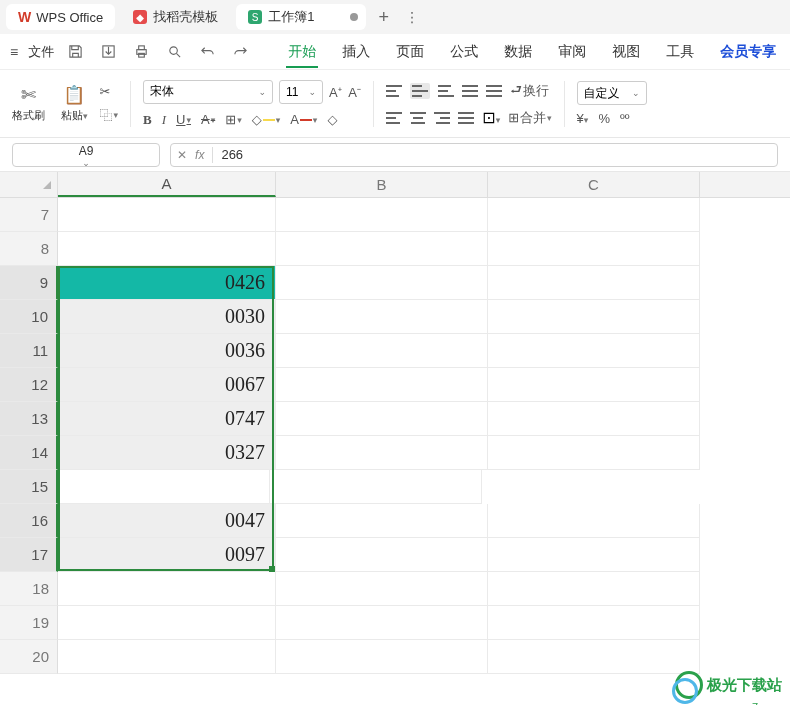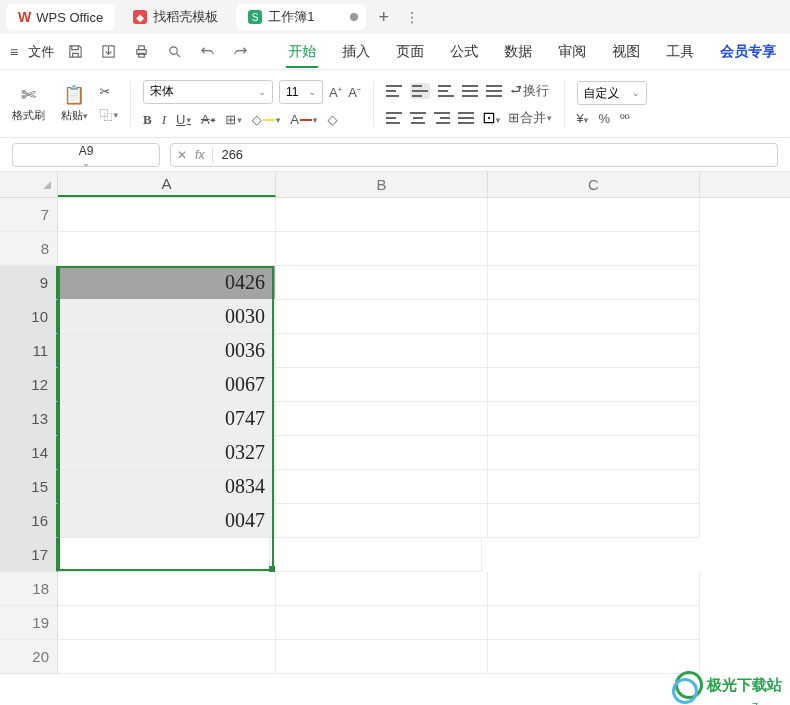--- a/index.html
+++ b/index.html
@@ -72,21 +72,21 @@
 .col-h.b { width: 212px; }
 .col-h.c { width: 212px; }
 .row { display: flex; height: 34px; }
 .row-h { width: 58px; background: #f3f3f3; border-right: 1px solid #ddd; border-bottom: 1px solid #e9e9e9; display: flex; align-items: center; justify-content: flex-end; padding-right: 8px; font-size: 15px; color: #777; }
 .row-h.sel { background: #e4e4e4; color:#555; border-right: 2px solid #2c8a3e; }
 .cell { border-right: 1px solid #eaeaea; border-bottom: 1px solid #eaeaea; display: flex; align-items: center; justify-content: flex-end; padding: 0 10px; font-size: 20px; color: #222; font-family: "SimSun", serif; }
 .cell.a { width: 218px; }
 .cell.b { width: 212px; }
 .cell.c { width: 212px; }
 .cell.sel-range { background: #eeeeee; }
-.cell.active { background: #a3a3a3; }
+.cell.active { background: #14b8a6; }
 
 
 .sel-border { position: absolute; border: 2px solid #2c8a3e; pointer-events: none; }
 .sel-handle { position: absolute; width: 6px; height: 6px; background: #2c8a3e; right: -3px; bottom: -3px; }
 
 
 .watermark { position: absolute; right: 8px; bottom: 6px; display: flex; align-items: center; gap: 4px; font-size: 15px; color: #2aa14b; font-weight: 600; }
 .watermark .sub { position: absolute; right: 0; bottom: -14px; font-size: 11px; color: #2aa14b; font-weight: 400; }
 .water-ico { width: 28px; height: 28px; border-radius: 50%; border: 3px solid #2aa14b; position: relative; }
 .water-ico::before { content:""; position:absolute; width:20px; height:20px; border-radius:50%; border:3px solid #4fb7e8; left:-6px; top:4px; }
@@ -355,32 +355,32 @@
         <div class="cell c"></div>
       </div>
       <div class="row">
         <div class="row-h sel">14</div>
         <div class="cell a sel-range">0327</div>
         <div class="cell b"></div>
         <div class="cell c"></div>
       </div>
       <div class="row">
         <div class="row-h sel">15</div>
-        <div class="cell a sel-range">0834</div>
         <div class="cell b"></div>
         <div class="cell c"></div>
       </div>
       <div class="row">
         <div class="row-h sel">16</div>
         <div class="cell a sel-range">0047</div>
         <div class="cell b"></div>
         <div class="cell c"></div>
       </div>
       <div class="row">
         <div class="row-h sel">17</div>
+        <div class="cell a sel-range">0097</div>
         <div class="cell b"></div>
         <div class="cell c"></div>
       </div>
       <div class="row">
         <div class="row-h">18</div>
         <div class="cell a"></div>
         <div class="cell b"></div>
         <div class="cell c"></div>
       </div>
       <div class="row">

